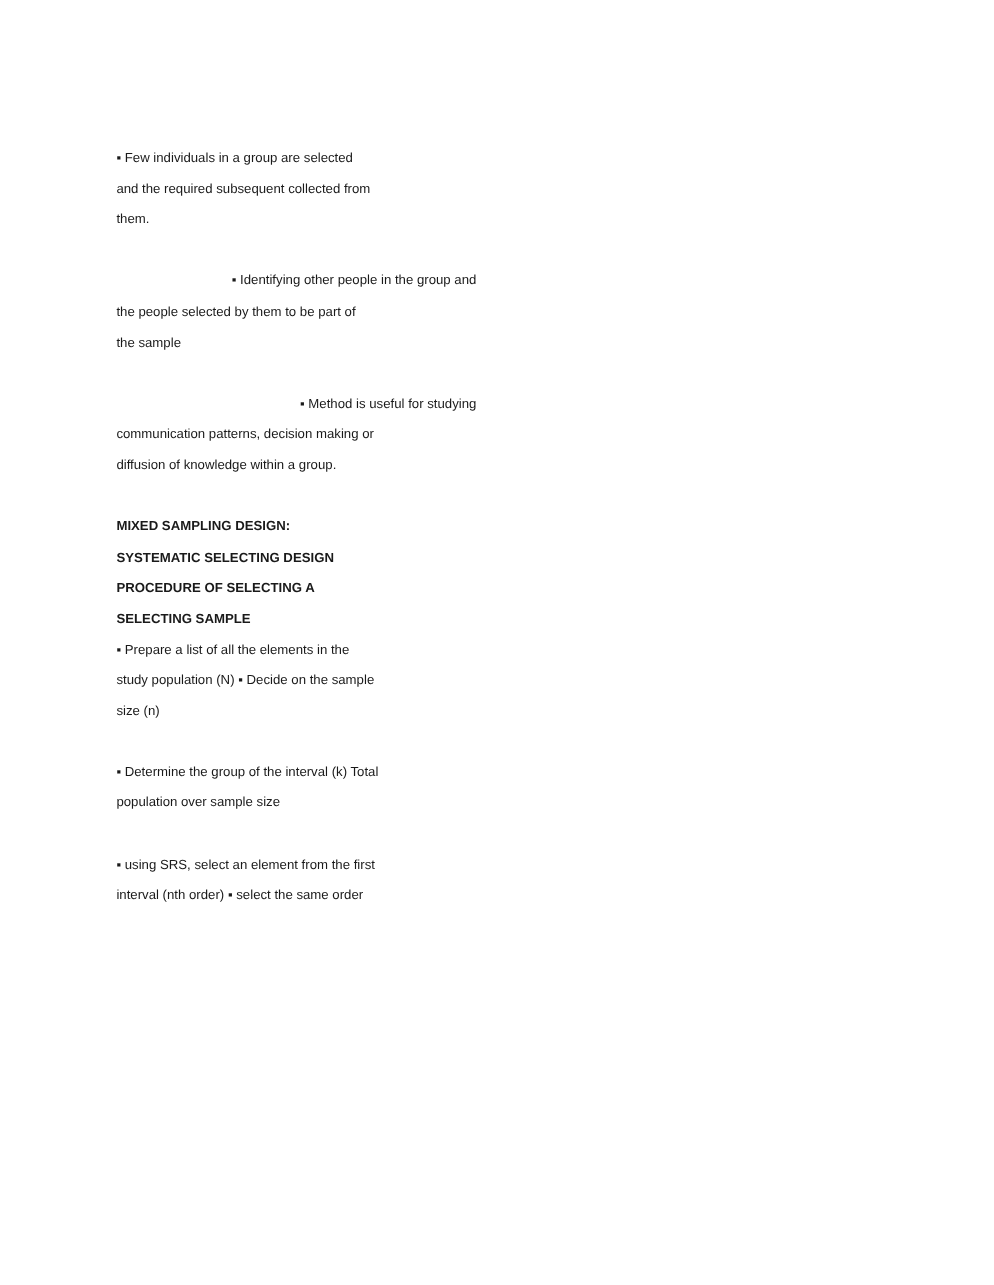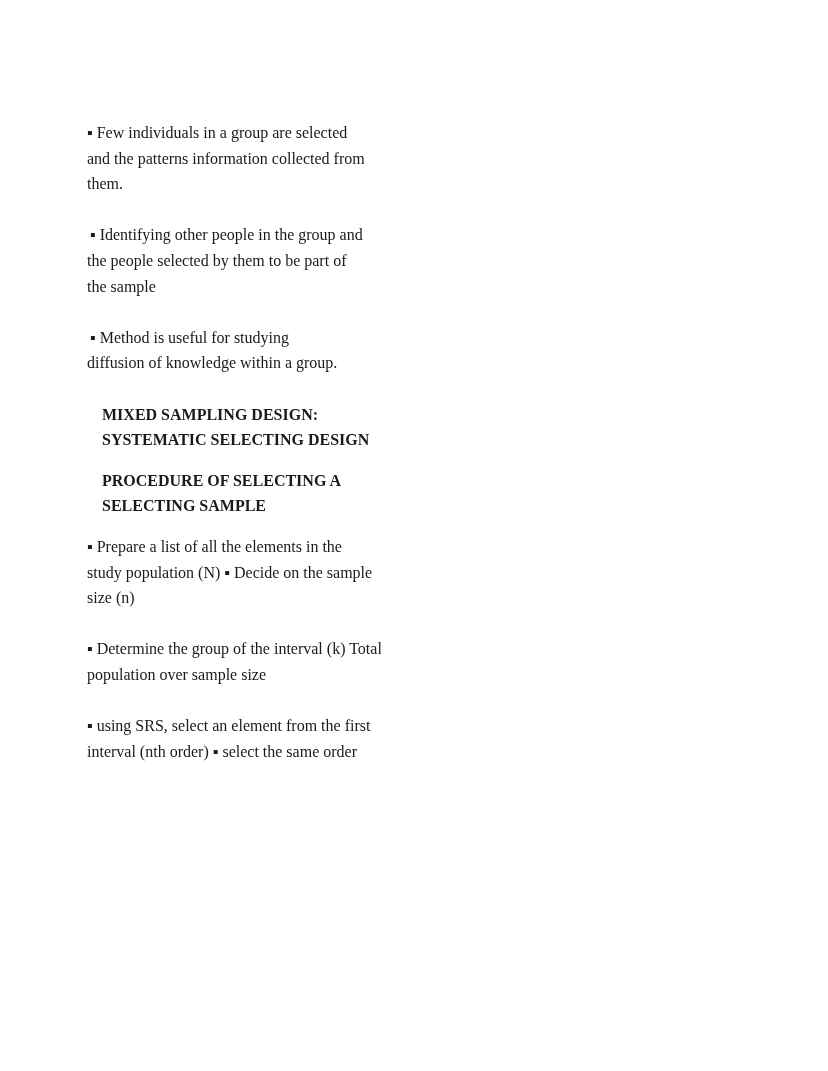--- a/index.html
+++ b/index.html
@@ -1,46 +1,47 @@
 <!DOCTYPE html>
 <html><head>
   <meta charset="utf-8">
   <style>
     html, body { margin: 0; padding: 0; background: #ffffff; }
     body { width: 828px; height: 1071px; position: relative; overflow: hidden; }
     .page {
-      position: absolute; left: 87px; top: 120px; width: 300px;
-      font-family: Liberation Serif, serif;
-      font-size: 16px; line-height: 25.6px; color: #1a1a1a;
+      position: absolute; left: 97px; top: 120px; width: 300px;
+      font-family: Liberation Sans, sans-serif;
+      font-size: 11px; line-height: 25.6px; color: #1a1a1a;
     }
     .para { margin: 0 0 25.6px 0; }
     .para.tight { margin-bottom: 0; }
-    .heading { font-weight: bold; margin: 15px; }
+    .heading { font-weight: bold; margin: 0; }
     .line { display: block; white-space: nowrap; }
-    .indent { padding-left: 3px; }
+    .indent { padding-left: 3px; text-align: right; }
   </style>
 </head>
 <body>
 
 <div class="page">
 
   <p class="para">
     <span class="line">▪ Few individuals in a group are selected</span>
-    <span class="line">and the patterns information collected from</span>
+    <span class="line">and the required subsequent collected from</span>
     <span class="line">them.</span>
   </p>
 
   <p class="para">
     <span class="line indent">▪ Identifying other people in the group and</span>
     <span class="line">the people selected by them to be part of</span>
     <span class="line">the sample</span>
   </p>
 
   <p class="para">
     <span class="line indent">▪ Method is useful for studying</span>
+    <span class="line">communication patterns, decision making or</span>
     <span class="line">diffusion of knowledge within a group.</span>
   </p>
 
   <p class="heading">
     <span class="line">MIXED SAMPLING DESIGN:</span>
     <span class="line">SYSTEMATIC SELECTING DESIGN</span>
   </p>
 
 
 

